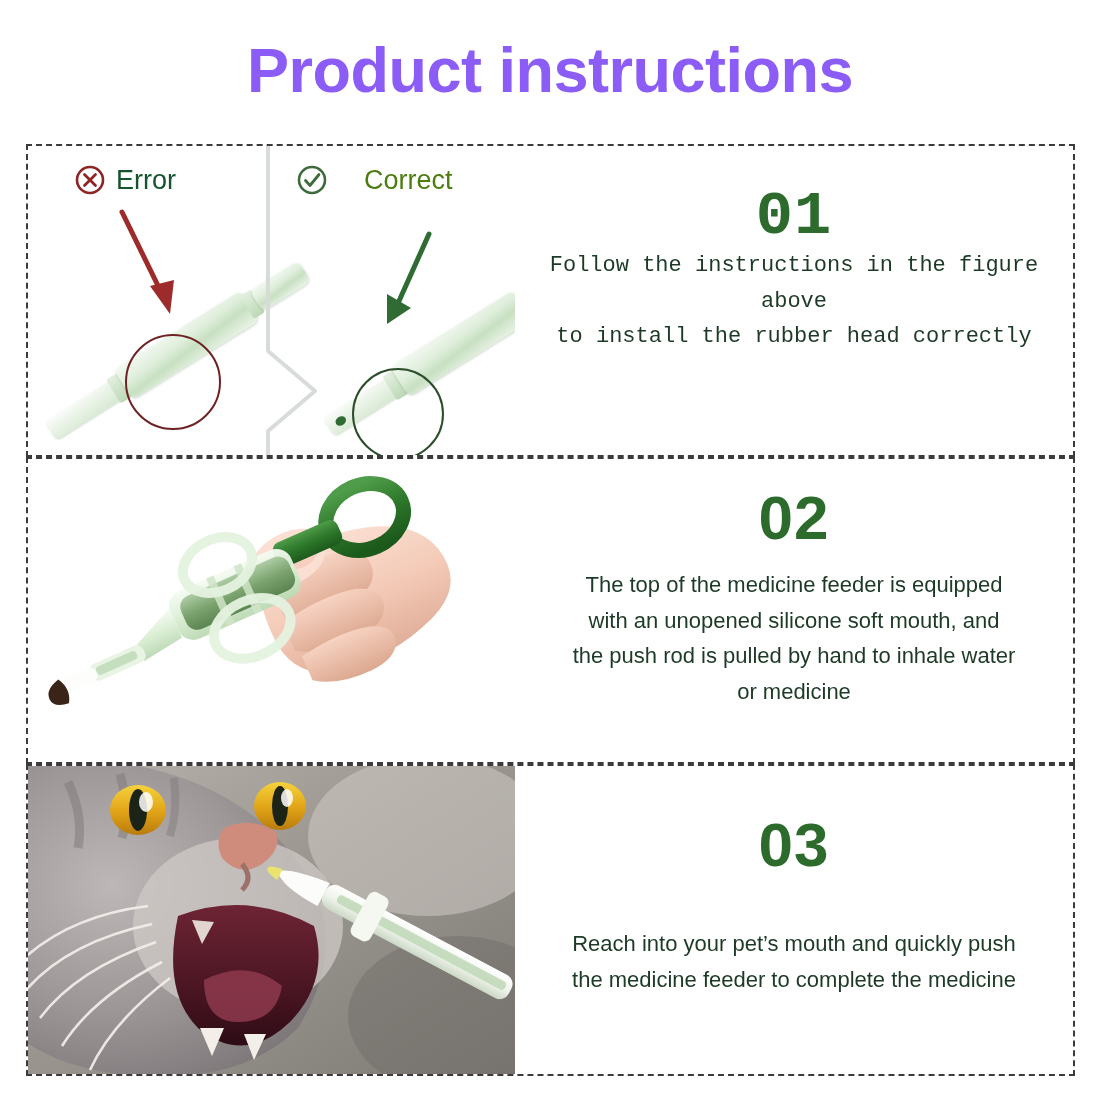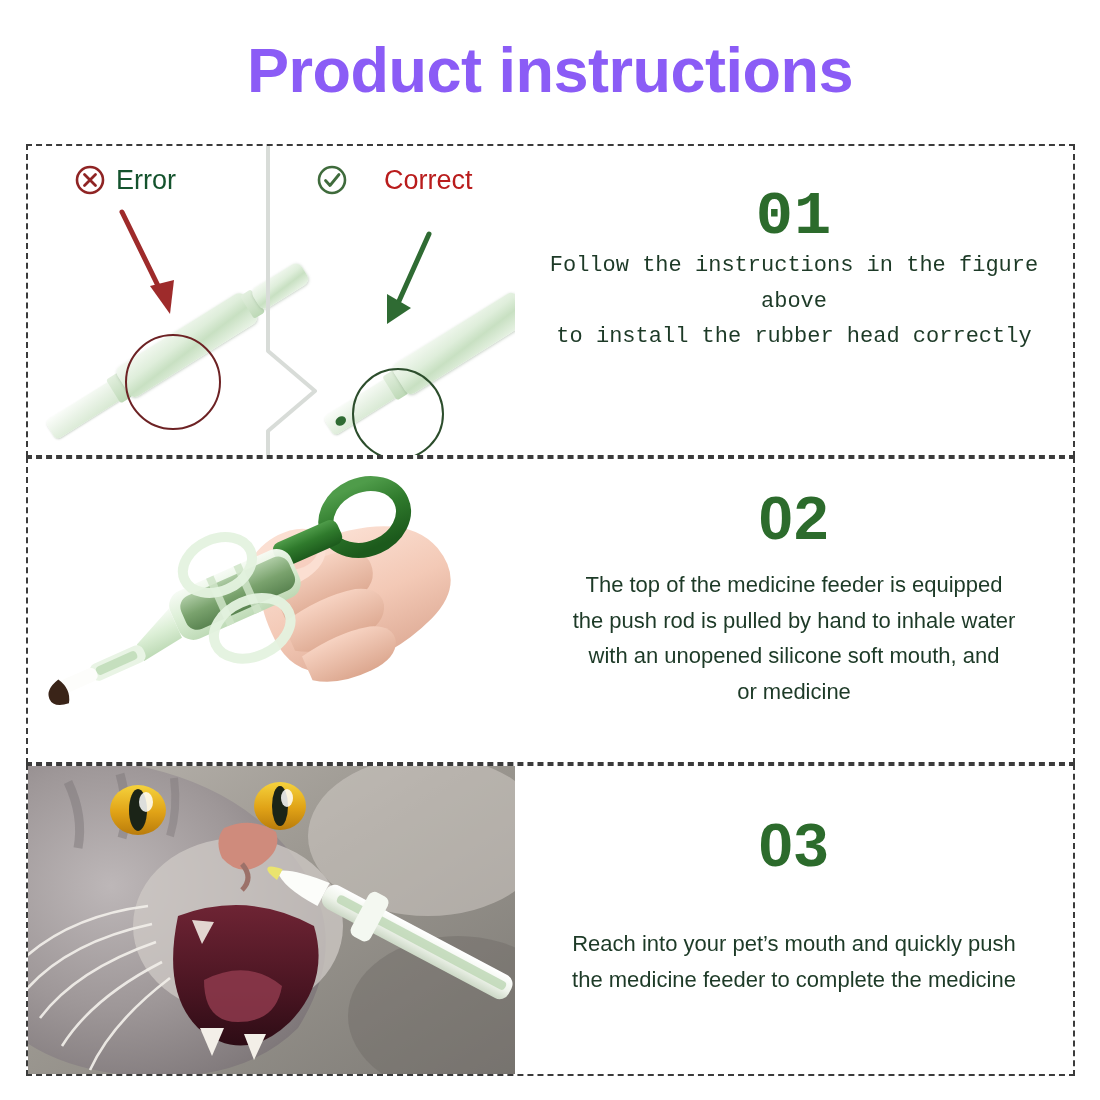--- a/index.html
+++ b/index.html
@@ -100,21 +100,21 @@
   
   .ec-label {
     position: absolute;
     display: flex;
     align-items: center;
     gap: 10px;
     font-size: 27px;
     z-index: 6;
   }
   .ec-error { left: 46px; top: 18px; color: #14532d; }
-  .ec-correct { left: 288px; top: 18px; color: #b91c1c; gap: 36px; }
+  .ec-correct { left: 268px; top: 18px; color: #4d7c0f; gap: 36px; }
   .ec-icon { width: 32px; height: 32px; display:block; }
 
   .zigzag { position: absolute; left: 0; top: 0; width: 487px; height: 100%; z-index: 3; }
 
   
   .syr {
     position: absolute;
     transform-origin: 0 50%;
   }
   .syr .barrel {
@@ -296,22 +296,22 @@
 
             <path d="M20 128 q-16 4 -16 14 q0 10 16 12 q8 -12 0 -26 Z" fill="#3a2418"></path>
           </g>
         </svg>
       </div>
 
       <div class="panel-text p2-text">
         <div class="step-number">02</div>
         <div class="step-body">
           <div>The top of the medicine feeder is equipped</div>
+          <div>with an unopened silicone soft mouth, and</div>
           <div>the push rod is pulled by hand to inhale water</div>
-          <div>with an unopened silicone soft mouth, and</div>
           <div>or medicine</div>
         </div>
       </div>
     </div>
   </div>
 
   <div class="panel panel-3">
     <div class="panel-inner">
 
       <div class="panel-media">

